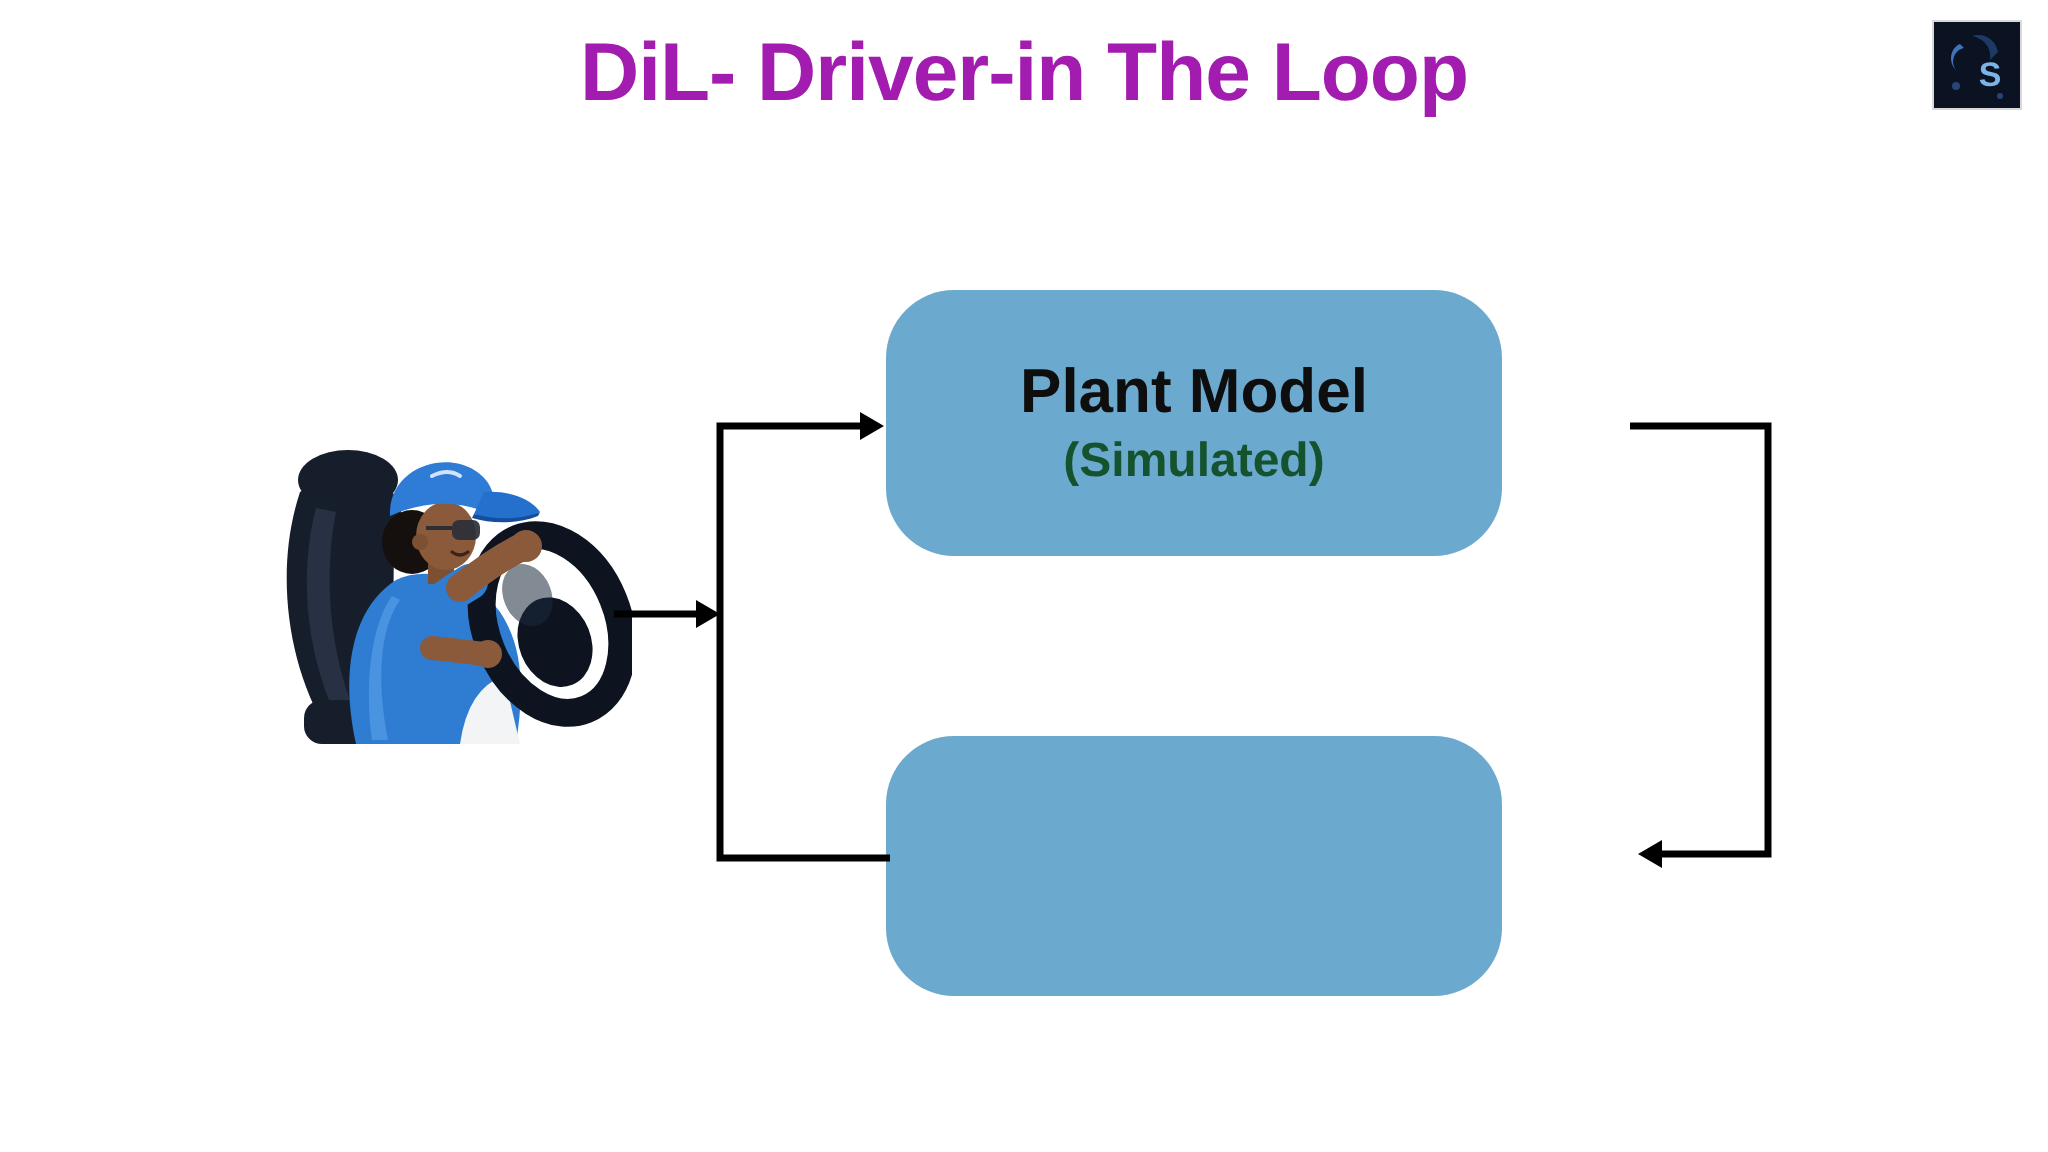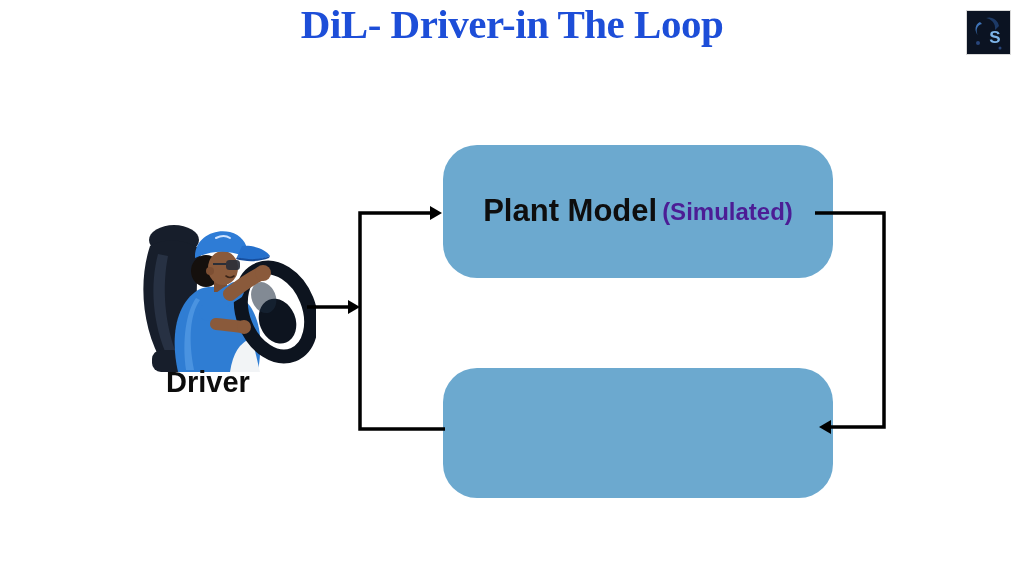--- a/index.html
+++ b/index.html
@@ -11,47 +11,46 @@
   html,body{margin:0;padding:0;background:#e8e8e8;}
   .page{
     position:relative;
     width:1024px;height:576px;
     background:var(--bg);
     overflow:hidden;
     font-family:"Liberation Sans","DejaVu Sans",sans-serif;
     color:var(--text);
   }
   .page-title{
-    position:absolute;left:0;right:0;top:0;
+    position:absolute;left:0;right:0;top:13px;
     margin:0;text-align:center;
     font-size:41px;font-weight:700;letter-spacing:-0.5px;
-    color:#1d4ed8;
-    font-family:Liberation Serif, serif;
+    color:#a21caf;
   }
   .brand-logo{
     position:absolute;left:966px;top:10px;width:45px;height:45px;
   }
   .driver-figure{
     position:absolute;left:138px;top:224px;width:178px;height:150px;
   }
   .driver-label{
     position:absolute;left:126px;top:366px;width:164px;
     text-align:center;font-size:29px;font-weight:700;color:#0c0c0c;
   }
   .flow-box{
-    position:absolute;left:443px;width:390px;
+    position:absolute;left:443px;width:308px;
     background:var(--box-fill);
     border-radius:34px;
-    display:flex;flex-direction:row;align-items:center;justify-content:center;
+    display:flex;flex-direction:column;align-items:center;justify-content:center;
     gap:5px;
   }
   .flow-box.plant{top:145px;height:133px;}
   .flow-box.controller{top:368px;height:130px;}
   .box-title{font-size:31px;font-weight:700;color:#0e0e0e;line-height:1.05;}
-  .box-subtitle{font-size:24px;font-weight:700;color:#4c1d95;line-height:1.05;}
+  .box-subtitle{font-size:24px;font-weight:700;color:#14532d;line-height:1.05;}
   .arrows{
     position:absolute;left:0;top:0;width:1024px;height:576px;
     pointer-events:none;
   }
 </style>
 </head>
 <body>
 
 <div class="page">
 
@@ -110,21 +109,20 @@
       <g>
         <path d="M 70 88 C 80 78 88 72 97 67" stroke="#2f7dd3" stroke-width="18" fill="none" stroke-linecap="round"></path>
         <path d="M 92 70 C 102 62 112 55 122 50" stroke="#8a5a3b" stroke-width="14" fill="none" stroke-linecap="round"></path>
         <circle cx="125" cy="49" r="8" fill="#8a5a3b"></circle>
         <path d="M 78 100 C 88 101 96 102 104 103" stroke="#8a5a3b" stroke-width="12" fill="none" stroke-linecap="round"></path>
         <circle cx="106" cy="103" r="7" fill="#8a5a3b"></circle>
       </g>
     </svg>
   </div>
 
-  <div class="driver-label">Driver</div>
 
   <div class="flow-box plant">
     <div class="box-title">Plant Model</div>
     <div class="box-subtitle">(Simulated)</div>
   </div>
 
   <div class="flow-box controller">
   </div>
 
   <svg class="arrows" viewBox="0 0 1024 576">

